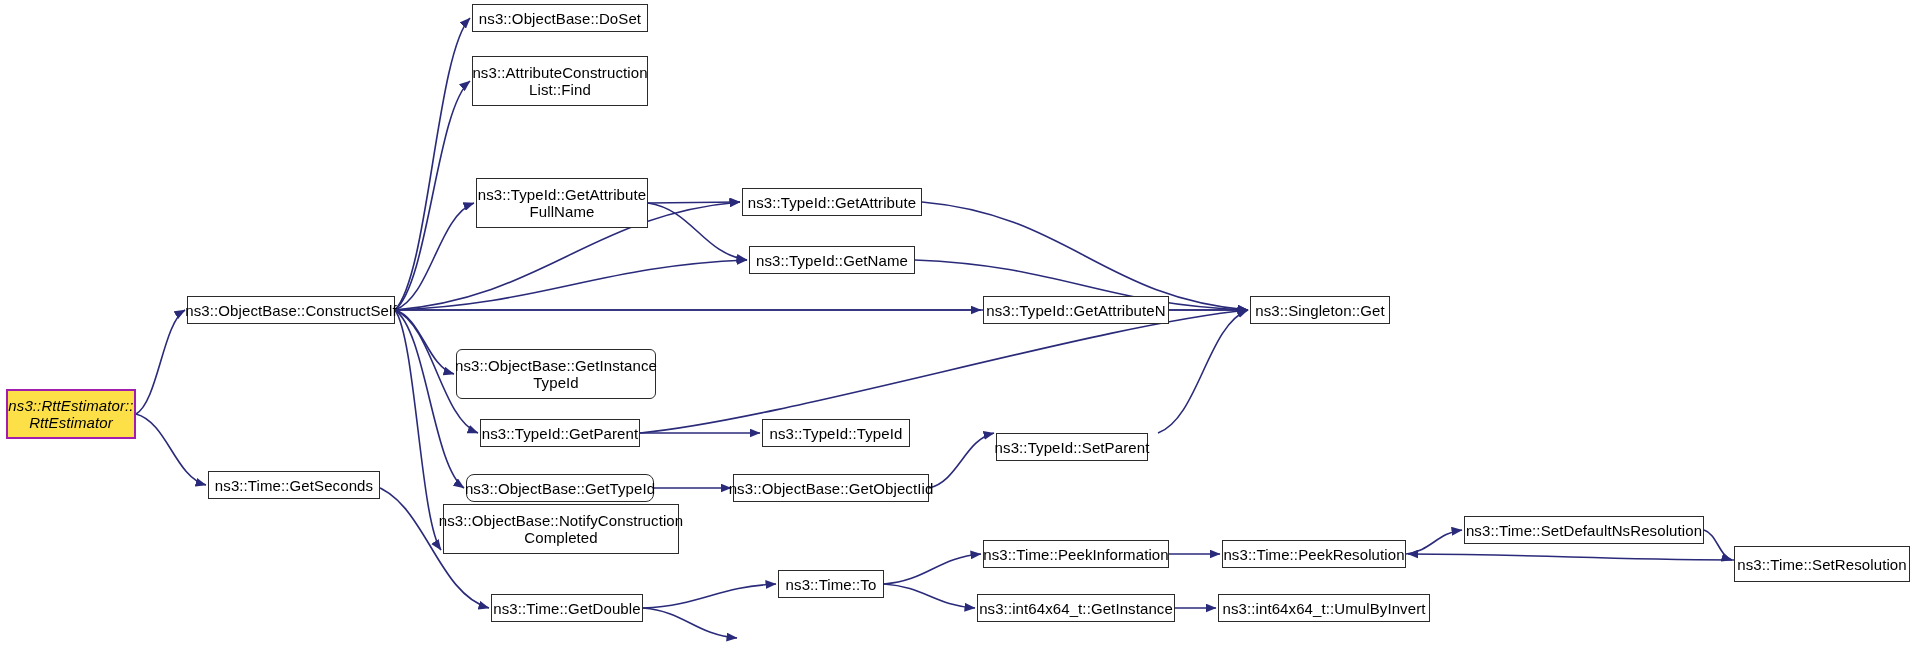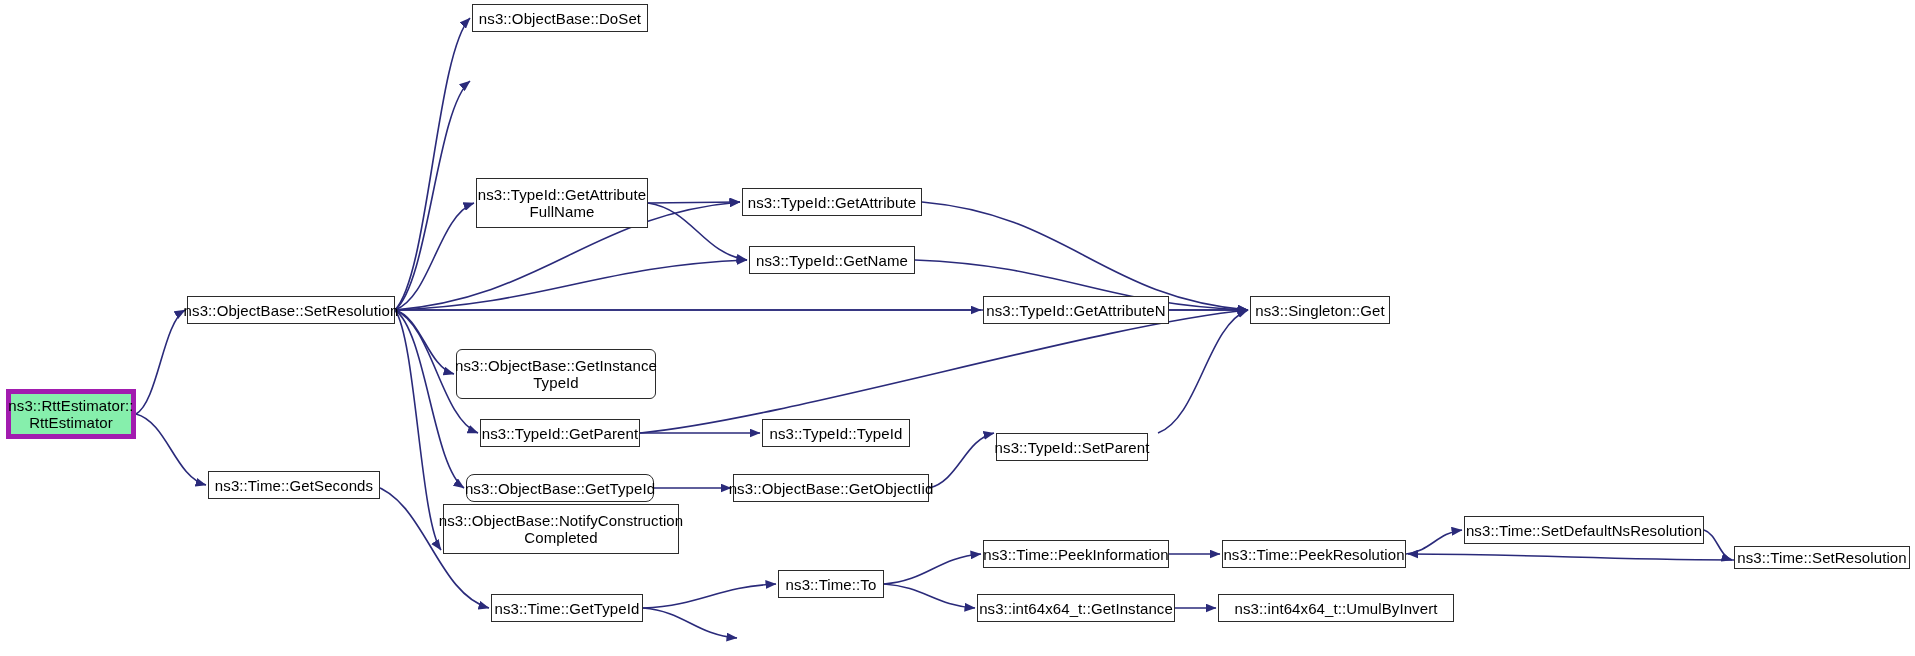--- a/index.html
+++ b/index.html
@@ -34,22 +34,23 @@
     border: 1px solid #404040;
     color: #000000;
     font-size: 15px;
     line-height: 17px;
     letter-spacing: 0.1px;
     padding: 0 4px;
     z-index: 2;
     white-space: pre-line;
   }
   .node.root {
-    background: #86efac;
-    border: 5px solid #a21caf;
+    background: #fde047;
+    border: 2px solid #a21caf;
+    font-style: italic;
   }
   .node.thin {
     border: 1px solid #2b2b2b;
   }
 </style>
 </head>
 <body>
 
 <div id="graph">
   <svg id="edges" viewBox="0 0 1915 656">
@@ -89,40 +90,42 @@
         <path d="M884,584 C924.95,586.88 934.05,605.12 975,608" marker-end="url(#arrow)"></path>
         <path d="M1169,554 L1220,554" marker-end="url(#arrow)"></path>
         <path d="M1175,608 L1216,608" marker-end="url(#arrow)"></path>
         <path d="M1406,554 C1431.2,551.12 1436.8,532.88 1462,530" marker-end="url(#arrow)"></path>
         <path d="M1704,530 C1716.6,533.6 1719.4,556.4 1732,560" marker-end="url(#arrow)"></path>
         <path d="M1734,560 C1587.3,559.28 1554.7,554.72 1408,554" marker-end="url(#arrow)"></path>
       </g>
   </svg>
 <div class="node root" style="left: 6px; top: 389px; width: 130px; height: 50px;">ns3::RttEstimator::
 RttEstimator</div>
-    <div class="node thin" style="left: 187px; top: 296px; width: 208px; height: 28px;">ns3::ObjectBase::SetResolution</div>
+    <div class="node thin" style="left: 187px; top: 296px; width: 208px; height: 28px;">ns3::ObjectBase::ConstructSelf</div>
     <div class="node thin" style="left: 208px; top: 471px; width: 172px; height: 28px;">ns3::Time::GetSeconds</div>
     <div class="node thin" style="left: 472px; top: 4px; width: 176px; height: 28px;">ns3::ObjectBase::DoSet</div>
+    <div class="node thin" style="left: 472px; top: 56px; width: 176px; height: 50px;">ns3::AttributeConstruction
+List::Find</div>
     <div class="node thin" style="left: 476px; top: 178px; width: 172px; height: 50px;">ns3::TypeId::GetAttribute
 FullName</div>
     <div class="node thin" style="left: 456px; top: 349px; width: 200px; height: 50px; border-radius: 6px;">ns3::ObjectBase::GetInstance
 TypeId</div>
     <div class="node thin" style="left: 480px; top: 419px; width: 160px; height: 28px;">ns3::TypeId::GetParent</div>
     <div class="node thin" style="left: 466px; top: 474px; width: 188px; height: 28px; border-radius: 8px;">ns3::ObjectBase::GetTypeId</div>
     <div class="node thin" style="left: 443px; top: 504px; width: 236px; height: 50px;">ns3::ObjectBase::NotifyConstruction
 Completed</div>
-    <div class="node thin" style="left: 491px; top: 594px; width: 152px; height: 28px;">ns3::Time::GetTypeId</div>
+    <div class="node thin" style="left: 491px; top: 594px; width: 152px; height: 28px;">ns3::Time::GetDouble</div>
     <div class="node thin" style="left: 742px; top: 188px; width: 180px; height: 28px;">ns3::TypeId::GetAttribute</div>
     <div class="node thin" style="left: 749px; top: 246px; width: 166px; height: 28px;">ns3::TypeId::GetName</div>
     <div class="node thin" style="left: 762px; top: 419px; width: 148px; height: 28px;">ns3::TypeId::TypeId</div>
     <div class="node thin" style="left: 733px; top: 474px; width: 196px; height: 28px;">ns3::ObjectBase::GetObjectIid</div>
     <div class="node thin" style="left: 778px; top: 570px; width: 106px; height: 28px;">ns3::Time::To</div>
     <div class="node thin" style="left: 739px; top: 624px; width: 188px; height: 28px; margin-top: 32px;">ns3::int64x64_t::GetDouble</div>
     <div class="node thin" style="left: 983px; top: 296px; width: 186px; height: 28px;">ns3::TypeId::GetAttributeN</div>
     <div class="node thin" style="left: 996px; top: 433px; width: 152px; height: 28px;">ns3::TypeId::SetParent</div>
     <div class="node thin" style="left: 983px; top: 540px; width: 186px; height: 28px;">ns3::Time::PeekInformation</div>
     <div class="node thin" style="left: 977px; top: 594px; width: 198px; height: 28px;">ns3::int64x64_t::GetInstance</div>
     <div class="node thin" style="left: 1250px; top: 296px; width: 140px; height: 28px;">ns3::Singleton::Get</div>
     <div class="node thin" style="left: 1222px; top: 540px; width: 184px; height: 28px;">ns3::Time::PeekResolution</div>
-    <div class="node thin" style="left: 1218px; top: 594px; width: 236px; height: 28px;">ns3::int64x64_t::UmulByInvert</div>
+    <div class="node thin" style="left: 1218px; top: 594px; width: 212px; height: 28px;">ns3::int64x64_t::UmulByInvert</div>
     <div class="node thin" style="left: 1464px; top: 516px; width: 240px; height: 28px;">ns3::Time::SetDefaultNsResolution</div>
-    <div class="node thin" style="left: 1734px; top: 546px; width: 176px; height: 23px;">ns3::Time::SetResolution</div>
+    <div class="node thin" style="left: 1734px; top: 546px; width: 176px; height: 36px;">ns3::Time::SetResolution</div>
   </div>
 
 </body></html>

